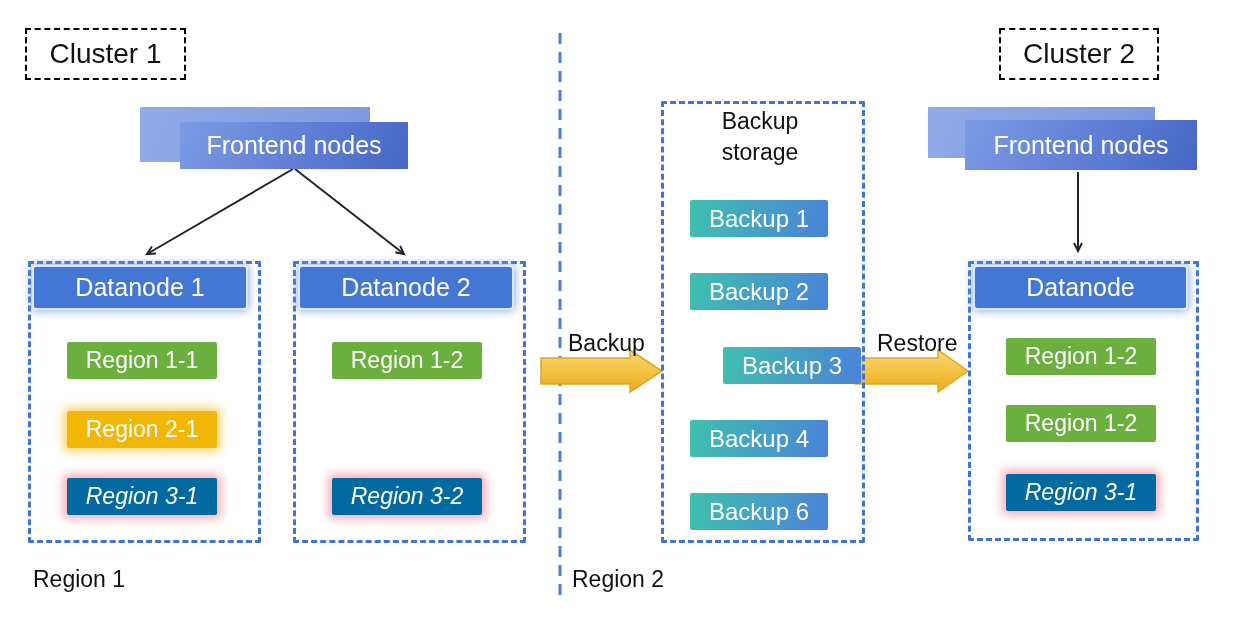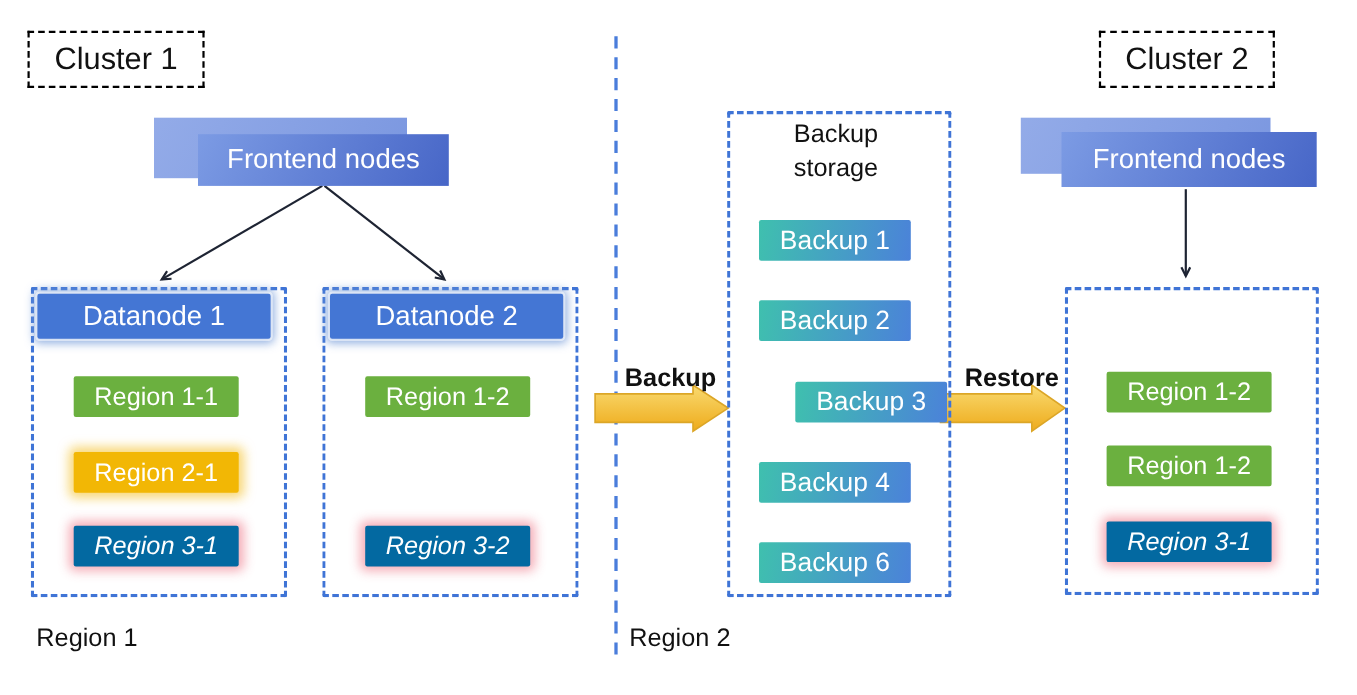--- a/index.html
+++ b/index.html
@@ -44,21 +44,21 @@
   .bs-container{border:3px dashed #3f74d6;border-radius:2px;}
   .bs-title{
     width:150px;text-align:center;font-size:23px;color:#111;line-height:1.35;
   }
   .backup-item{
     width:138px;height:37px;border-radius:2px;
     background:linear-gradient(100deg,#3fc0ae 0%,#4b82d9 100%);
     display:flex;align-items:center;justify-content:center;
     color:#fff;font-size:24px;
   }
-  .flow-label{font-size:23px;color:#111;font-weight:bold;}
+  .flow-label{font-size:23px;color:#111;}
   .footer-label{font-size:23px;color:#111;}
   svg.layer{position:absolute;left:0;top:0;pointer-events:none;}
 </style>
 </head>
 <body>
 
 <div id="canvas">
 
   <svg class="layer" width="1234" height="632" viewBox="0 0 1234 632">
     <defs>
@@ -142,20 +142,23 @@
   <div class="abs cluster-label" style="left:999px;top:28px;width:156px;height:48px;">
     <span>Cluster 2</span>
   </div>
 
   <div class="abs fe-back" style="left:928px;top:107px;width:227px;height:51px;"></div>
   <div class="abs fe-front" style="left:965px;top:120px;width:232px;height:50px;">
     <span>Frontend nodes</span>
   </div>
 
   <div class="abs dn-container" style="left:968px;top:261px;width:225px;height:274px;"></div>
+  <div class="abs dn-header" style="left:975px;top:267px;width:211px;height:41px;">
+    <span>Datanode</span>
+  </div>
   <div class="abs region green" style="left:1006px;top:338px;">
     <span>Region 1-2</span>
   </div>
   <div class="abs region green" style="left:1006px;top:405px;">
     <span>Region 1-2</span>
   </div>
   <div class="abs region red" style="left:1006px;top:474px;">
     <span>Region 3-1</span>
   </div>
 

